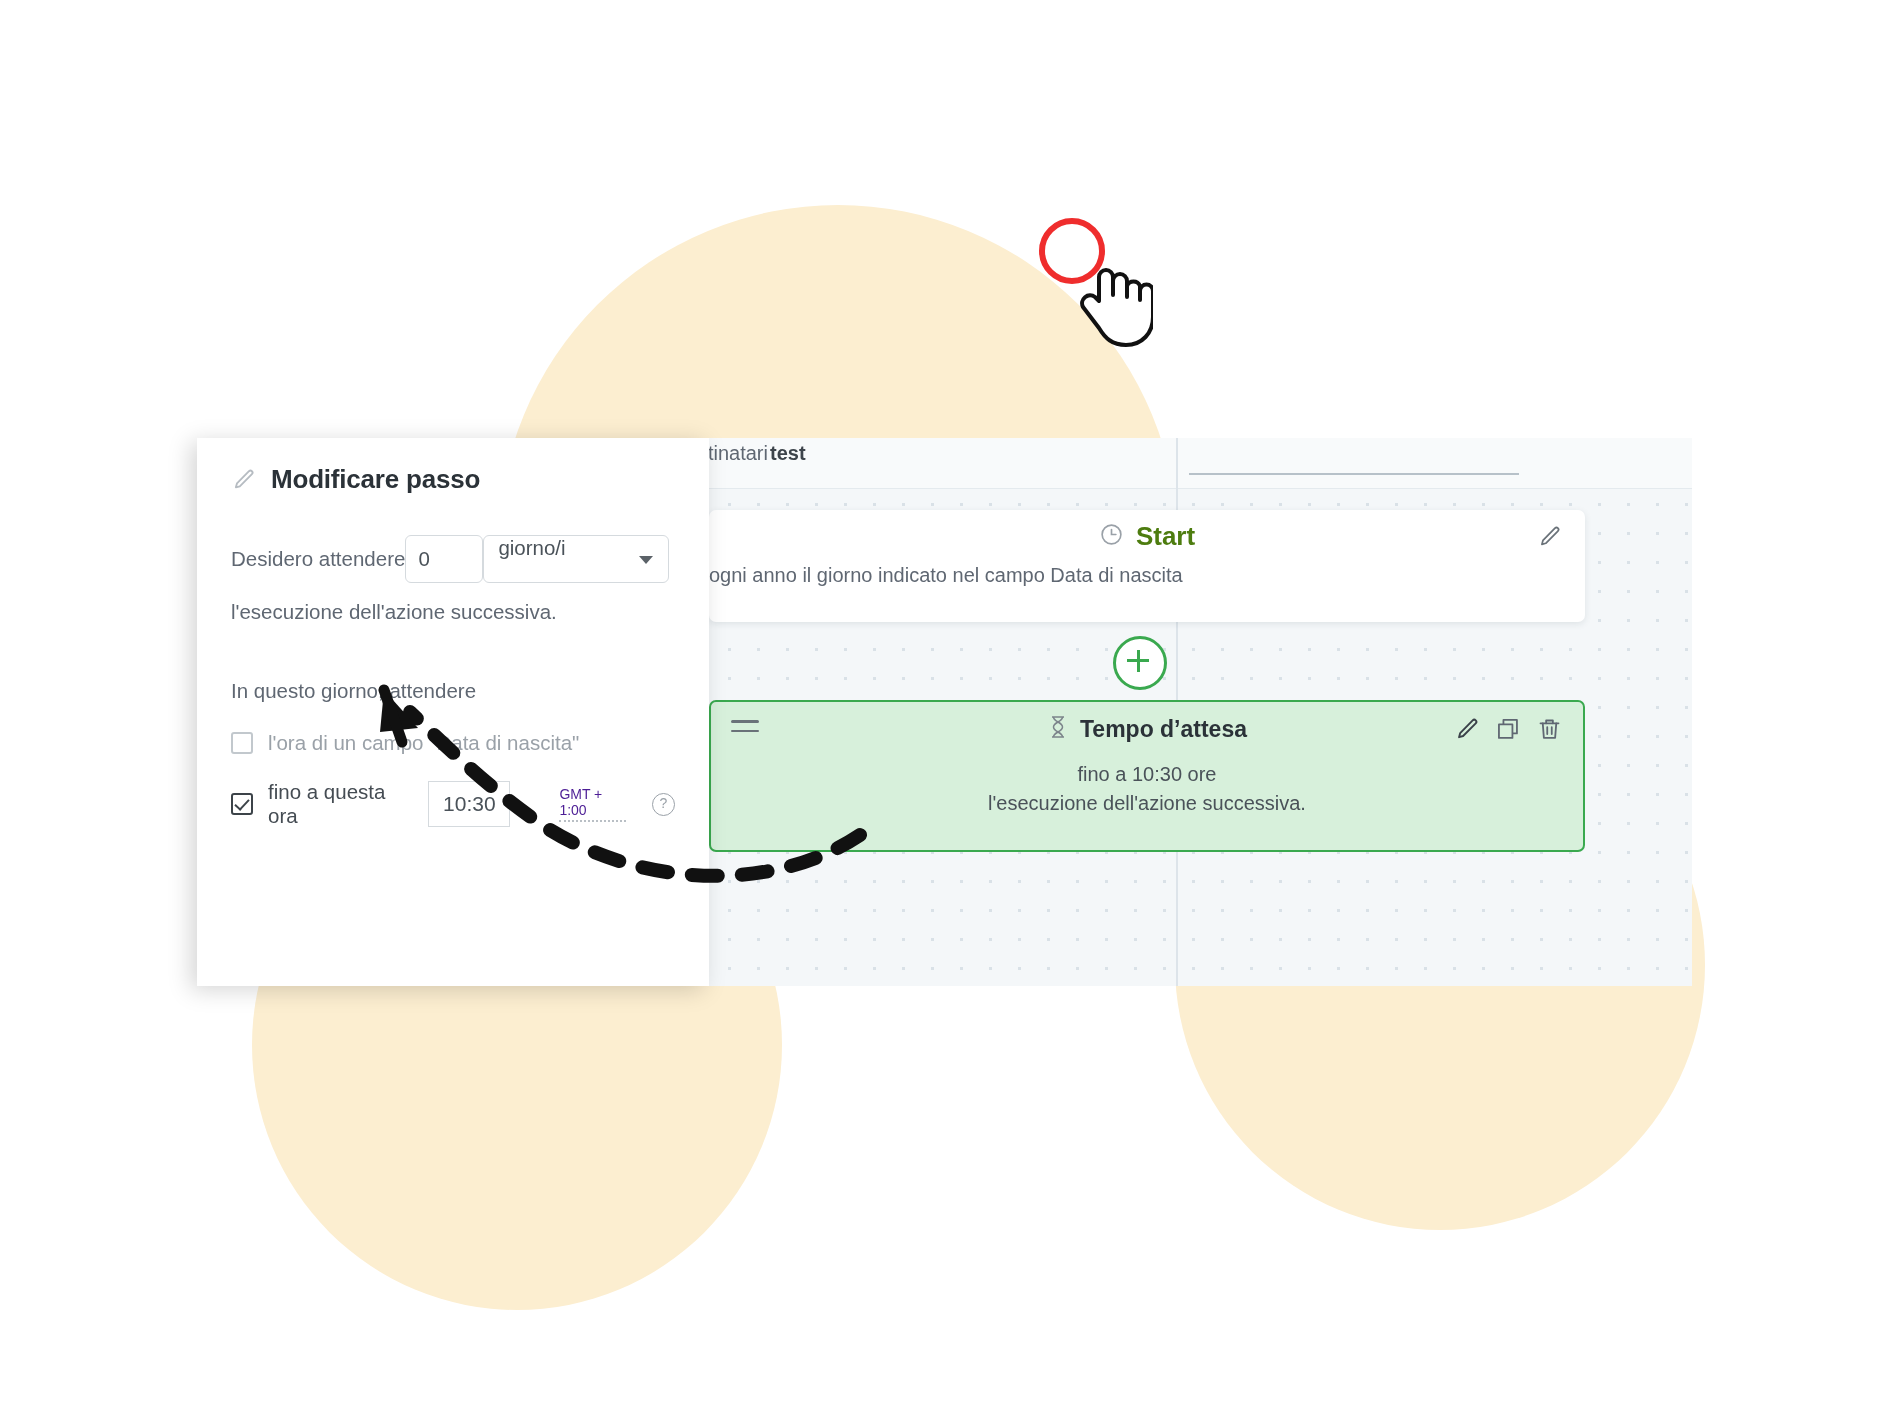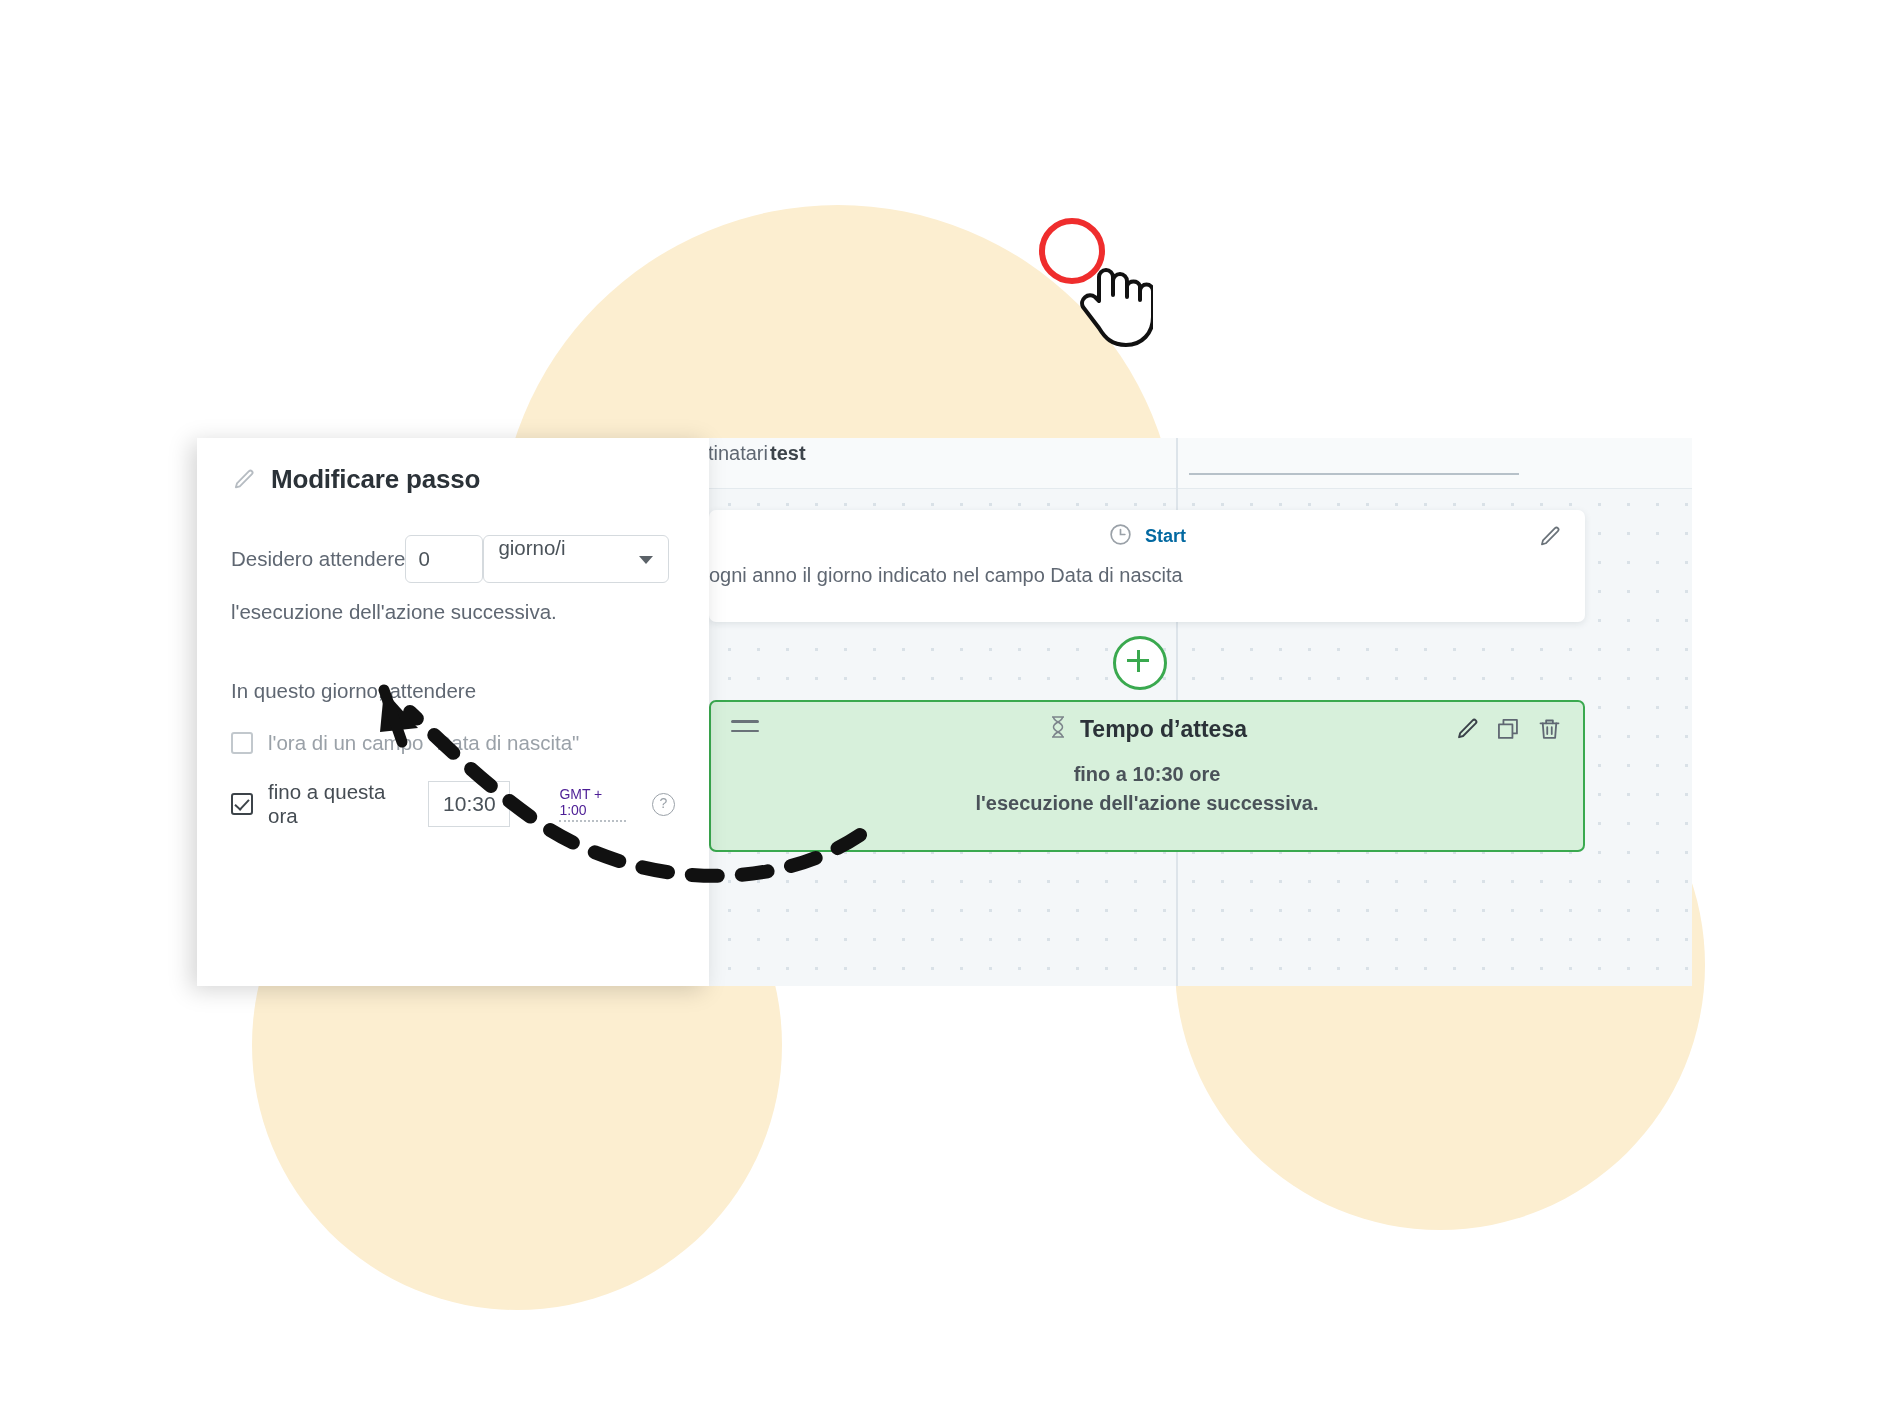--- a/index.html
+++ b/index.html
@@ -237,21 +237,21 @@
     border-radius: 7px;
     box-shadow: 0 2px 7px rgba(30,45,60,0.10);
   }
   #start-card-header {
     display: flex;
     align-items: center;
     justify-content: center;
     gap: 12px;
     height: 52px;
   }
-  #start-title { font-size: 18px; font-weight: bold; color: #0369a1; }
+  #start-title { font-size: 26px; font-weight: bold; color: #4d7c0f; }
   #start-edit-icon {
     position: absolute;
     right: 22px;
     top: 14px;
     width: 26px; height: 26px;
   }
   #start-desc {
     text-align: left;
     font-size: 20px;
     color: #5f6772;
@@ -322,21 +322,21 @@
     gap: 14px;
   }
   #wait-card-actions .act { width: 27px; height: 27px; }
   #wait-desc {
     text-align: center;
     font-size: 20px;
     color: #4a5259;
     line-height: 29px;
     margin-top: 4px;
   }
-  #wait-desc div { display: block; font-weight: bold; }
+  #wait-desc div { display: block; }
 
   
   #edit-highlight-ring {
     position: absolute;
     left: 1039px;
     top: 218px;
     width: 54px;
     height: 54px;
     border: 6px solid #ef2d2d;
     border-radius: 50%;

